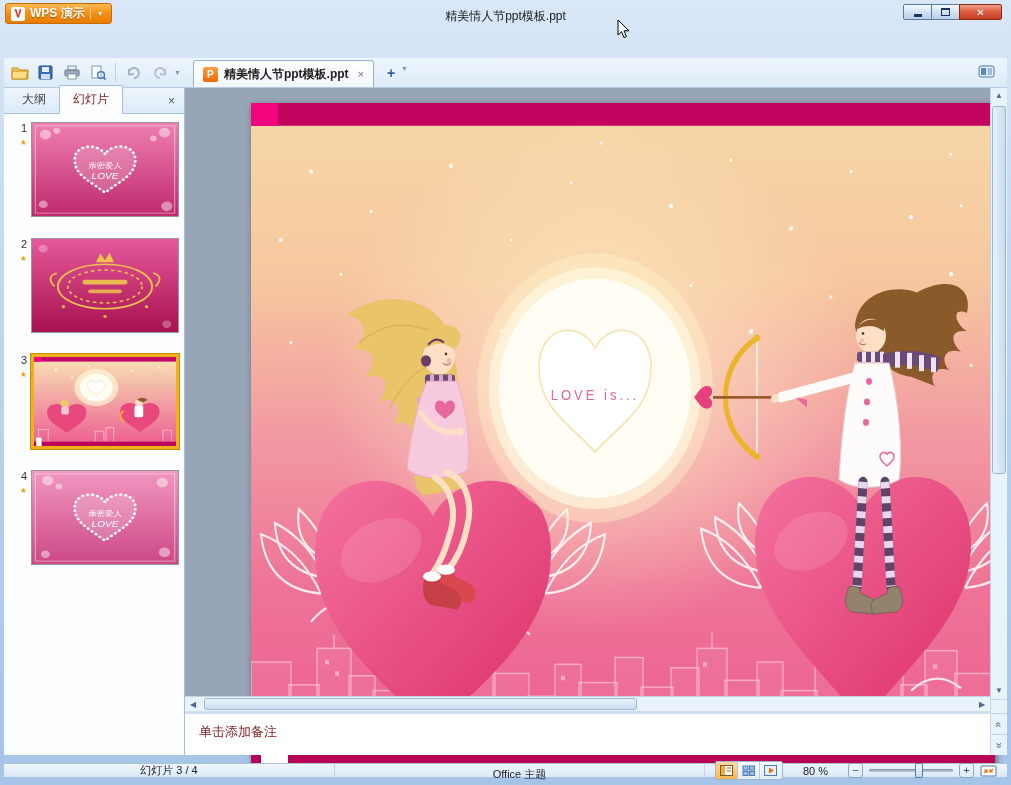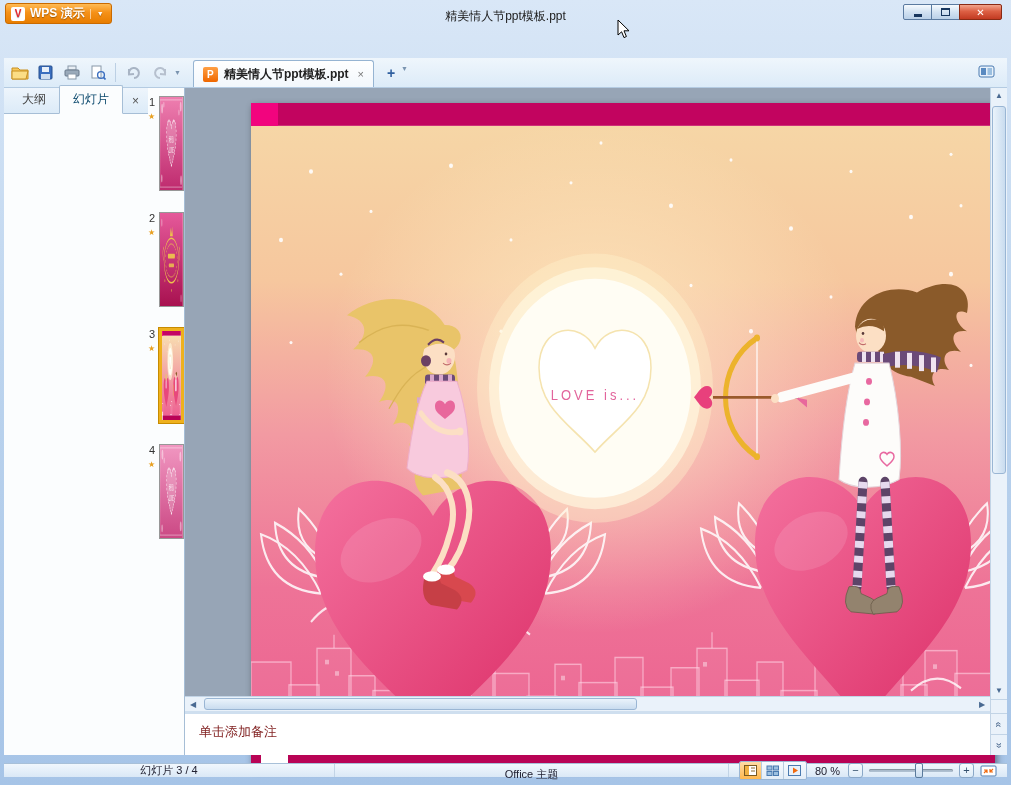--- a/index.html
+++ b/index.html
@@ -48,26 +48,26 @@
            border-radius:3px 3px 0 0;font-size:12px;font-weight:bold;color:#222}
   .ppt-icon{width:15px;height:15px;border-radius:2px;background:linear-gradient(#ff9f43,#ef6700);
             color:#fff;font-size:10px;font-weight:bold;text-align:center;line-height:15px}
   .tab-x{color:#777;font-size:11px;font-weight:normal;margin-left:3px}
   .newtab{width:20px;height:20px;margin:0 0 4px 7px;display:flex;align-items:center;justify-content:center;
           font-size:14px;font-weight:bold;color:#2f5f9f;border:1px solid transparent}
   .tb-right{margin-left:auto;align-self:center;padding-right:12px}
 
   
   .workspace{position:absolute;top:88px;left:4px;right:4px;bottom:30px;display:flex}
-  .left-panel{width:181px;background:#fbfdfe;border-right:1px solid #a6bed6;display:flex;flex-direction:row}
+  .left-panel{width:181px;background:#fbfdfe;border-right:1px solid #a6bed6;display:flex;flex-direction:column}
   .panel-tabs{height:26px;background:linear-gradient(#eef5fc,#dcebf8);border-bottom:1px solid #a6bed6;
               display:flex;align-items:flex-end;padding-left:5px}
   .ptab{padding:5px 13px;font-size:12px;color:#444}
   .ptab.active{background:#fbfdfe;border:1px solid #a6bed6;border-bottom:1px solid #fbfdfe;margin-bottom:-1px;
-               border-radius:2px 2px 0 0;color:#0c4a6e}
+               border-radius:2px 2px 0 0;color:#7f1d1d}
   .panel-x{margin-left:auto;align-self:center;padding:0 9px;color:#555;font-size:12px}
   .thumbs{flex:1;padding-top:8px;overflow:hidden}
   .thumb-row{display:flex;margin-bottom:21px}
   .num-col{width:27px;text-align:right;font-size:11px;color:#333;padding-right:4px;line-height:12px}
   .star{display:block;margin-top:3px;font-size:8px;color:#e8a020}
   .thumb{width:148px;height:95px;border:1px solid #979797;background:#fff}
   .thumb svg{display:block;width:100%;height:100%}
   .thumb-row.selected .thumb{border:3px solid #eeb11d;box-shadow:0 0 0 1px #c78b00}
 
   .editor{flex:1;position:relative;background:#97a5b6}
@@ -103,21 +103,21 @@
              background:linear-gradient(#f1f7fd,#dae8f6);border-top:1px solid #a8c0d8;font-size:11px;color:#223}
   .sb-left{width:330px;text-align:center}
   .sb-mid{flex:1;text-align:center;border-left:1px solid #c2d4e6;border-right:1px solid #c2d4e6;
           height:100%;line-height:21px}
   .sb-right{display:flex;align-items:center;gap:6px;padding:0 10px}
   .vgroup{display:flex;border:1px solid #9ab6d4;border-radius:2px;overflow:hidden}
   .vbtn{width:22px;height:17px;display:flex;align-items:center;justify-content:center;
         background:linear-gradient(#f8fbfe,#e2edf8);border-right:1px solid #b8cce0}
   .vbtn:last-child{border-right:none}
   .vbtn.active{background:linear-gradient(#ffdca6,#ffb84d);}
-  .zlabel{margin:0 2px;color:#223}
+  .zlabel{margin:0 14px;color:#223}
   .zbtn{width:15px;height:15px;display:flex;align-items:center;justify-content:center;border:1px solid #8aa8c8;
         border-radius:3px;background:linear-gradient(#f8fbfe,#dcebf8);font-size:11px;line-height:11px;color:#33506e}
   .ztrack{width:84px;height:3px;background:#aebfd0;border-radius:2px;position:relative;
           box-shadow:inset 0 1px 1px rgba(0,0,0,.25)}
   .zthumb{position:absolute;left:55%;top:-6px;width:8px;height:15px;border:1px solid #5a7a9c;border-radius:2px;
           background:linear-gradient(#f6fafe,#c6daee)}
 </style>
 </head>
 <body>
 

